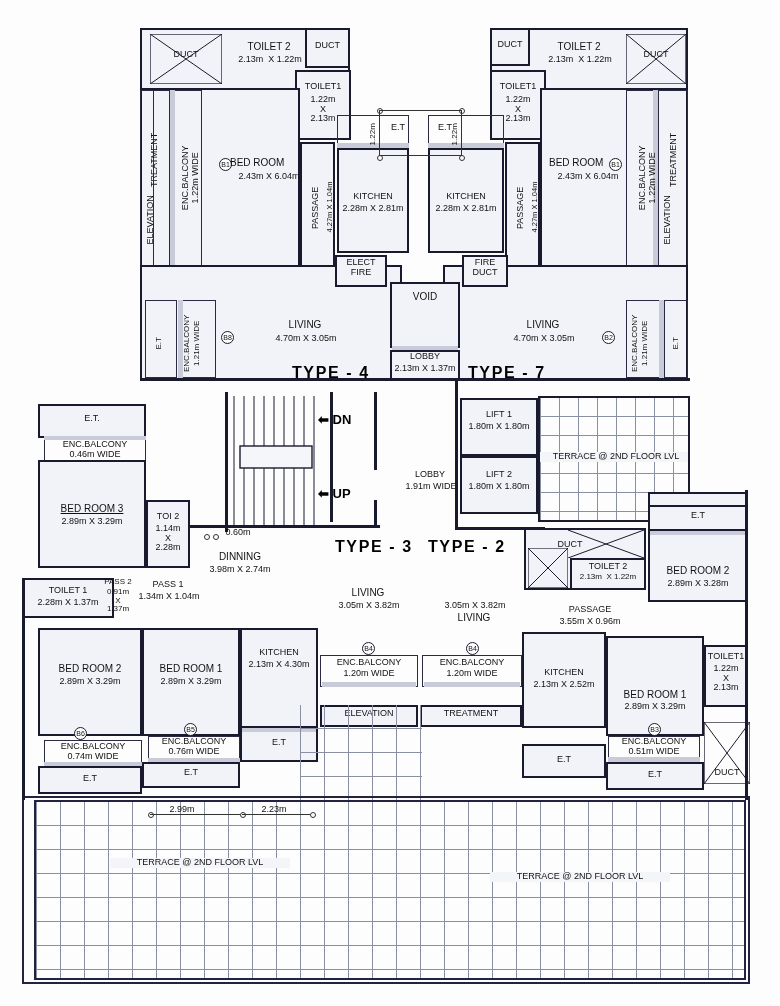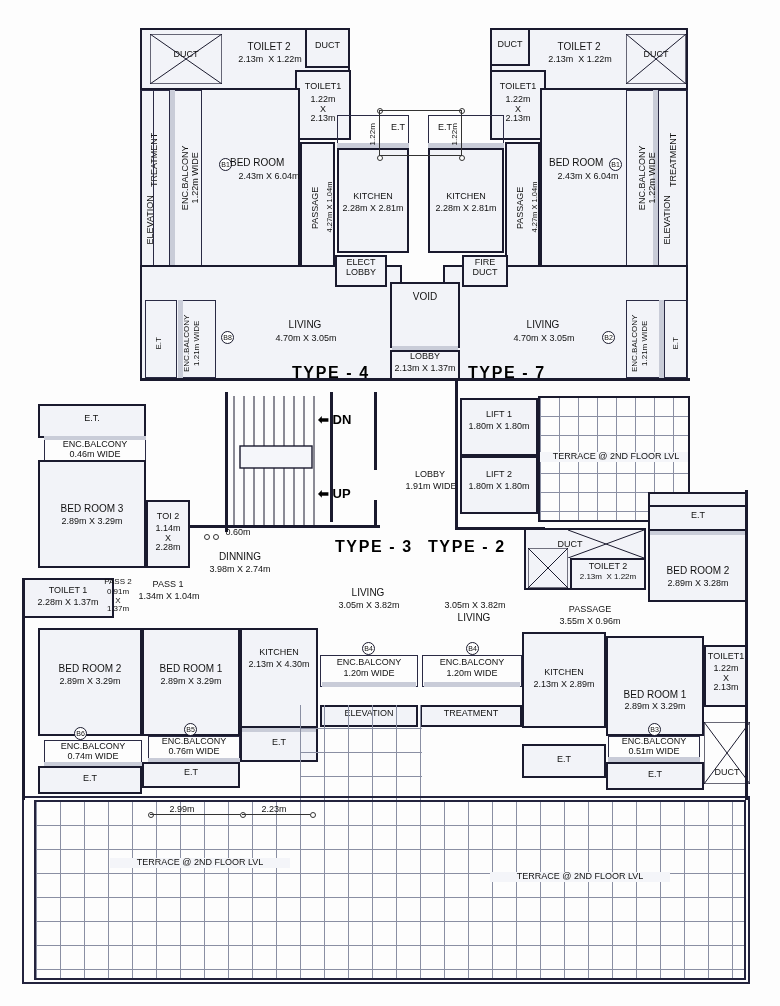--- a/index.html
+++ b/index.html
@@ -109,21 +109,21 @@
   <div class="lbl t8 v" style="left:147px;top:339px;width:80px;transform:rotate(-90deg);">ENC.BALCONY</div>
   <div class="lbl t8 v" style="left:157px;top:339px;width:80px;transform:rotate(-90deg);">1.21m WIDE</div>
   <div class="circ" style="left:221px;top:331px;width:13px;height:13px;line-height:12px;">B8</div>
   <div class="thin" style="left:145px;top:300px;width:32px;height:78px;"></div>
   <div class="lbl t8 v" style="left:139px;top:339px;width:40px;transform:rotate(-90deg);">E.T</div>
 
   <div class="type" style="left:292px;top:364px;">TYPE - 4</div>
 
   <div class="room" style="left:335px;top:255px;width:52px;height:32px;"></div>
   <div class="lbl t9" style="left:335px;top:258px;width:52px;">ELECT
-LOBBY</div>
+FIRE</div>
 
   <div class="room" style="left:490px;top:28px;width:198px;height:62px;"></div>
   <div class="room" style="left:490px;top:28px;width:40px;height:38px;"></div>
   <div class="lbl t9" style="left:490px;top:40px;width:40px;">DUCT</div>
   <div class="lbl t10" style="left:538px;top:42px;width:82px;">TOILET 2</div>
   <div class="lbl t9" style="left:532px;top:55px;width:96px;">2.13m  X 1.22m</div>
   <div class="xbox" style="left:626px;top:34px;width:60px;height:50px;">
     <svg width="60" height="50">
         <rect x="0" y="0" width="60" height="50" fill="none" stroke="#1a1a2e" stroke-width="1.3"></rect>
         <line x1="0" y1="0" x2="60" y2="50" stroke="#1a1a2e" stroke-width="1"></line>
@@ -301,21 +301,21 @@
 
   <div class="room" style="left:38px;top:404px;width:108px;height:34px;"></div>
   <div class="lbl t9" style="left:38px;top:414px;width:108px;">E.T.</div>
   <div class="thin" style="left:44px;top:436px;width:102px;height:28px;"></div>
   <div class="balc" style="left:44px;top:436px;width:102px;height:4px;"></div>
   <div class="lbl t9" style="left:44px;top:440px;width:102px;">ENC.BALCONY</div>
   <div class="lbl t9" style="left:44px;top:450px;width:102px;">0.46m WIDE</div>
   <div class="circ" style="left:82px;top:468px;width:13px;height:13px;line-height:12px;">B7</div>
 
   <div class="room" style="left:38px;top:460px;width:108px;height:108px;"></div>
-  <div class="lbl t10" style="left:38px;top:504px;width:108px;">BED ROOM 3</div>
+  <div class="lbl t10" style="left:38px;top:504px;width:108px;text-decoration:underline;">BED ROOM 3</div>
   <div class="lbl t9" style="left:36px;top:517px;width:112px;">2.89m X 3.29m</div>
 
   <div class="room" style="left:146px;top:500px;width:44px;height:68px;"></div>
   <div class="lbl t9" style="left:146px;top:512px;width:44px;">TOI 2</div>
   <div class="lbl t9" style="left:146px;top:524px;width:44px;">1.14m
 X
 2.28m</div>
 
   <div class="lbl t10" style="left:196px;top:552px;width:88px;">DINNING</div>
   <div class="lbl t9" style="left:190px;top:565px;width:100px;">3.98m X 2.74m</div>
@@ -375,21 +375,21 @@
   <div class="circ" style="left:466px;top:642px;width:13px;height:13px;line-height:12px;">B4</div>
   <div class="thin" style="left:422px;top:655px;width:100px;height:32px;"></div>
   <div class="balc" style="left:424px;top:682px;width:96px;height:5px;"></div>
   <div class="lbl t9" style="left:422px;top:658px;width:100px;">ENC.BALCONY</div>
   <div class="lbl t9" style="left:422px;top:669px;width:100px;">1.20m WIDE</div>
   <div class="room" style="left:420px;top:705px;width:102px;height:22px;"></div>
   <div class="lbl t9" style="left:420px;top:709px;width:102px;">TREATMENT</div>
 
   <div class="room" style="left:522px;top:632px;width:84px;height:96px;"></div>
   <div class="lbl t9" style="left:522px;top:668px;width:84px;">KITCHEN</div>
-  <div class="lbl t9" style="left:518px;top:680px;width:92px;">2.13m X 2.89m</div>
+  <div class="lbl t9" style="left:518px;top:680px;width:92px;">2.13m X 2.52m</div>
   <div class="room" style="left:522px;top:744px;width:84px;height:34px;"></div>
   <div class="lbl t9" style="left:522px;top:755px;width:84px;">E.T</div>
 
   <div class="lbl t9" style="left:550px;top:605px;width:80px;">PASSAGE</div>
   <div class="lbl t9" style="left:544px;top:617px;width:92px;">3.55m X 0.96m</div>
 
   <div class="room" style="left:524px;top:528px;width:122px;height:62px;"></div>
   <div class="xbox" style="left:528px;top:548px;width:40px;height:40px;">
     <svg width="40" height="40">
         <rect x="0" y="0" width="40" height="40" fill="none" stroke="#1a1a2e" stroke-width="1.2"></rect>

